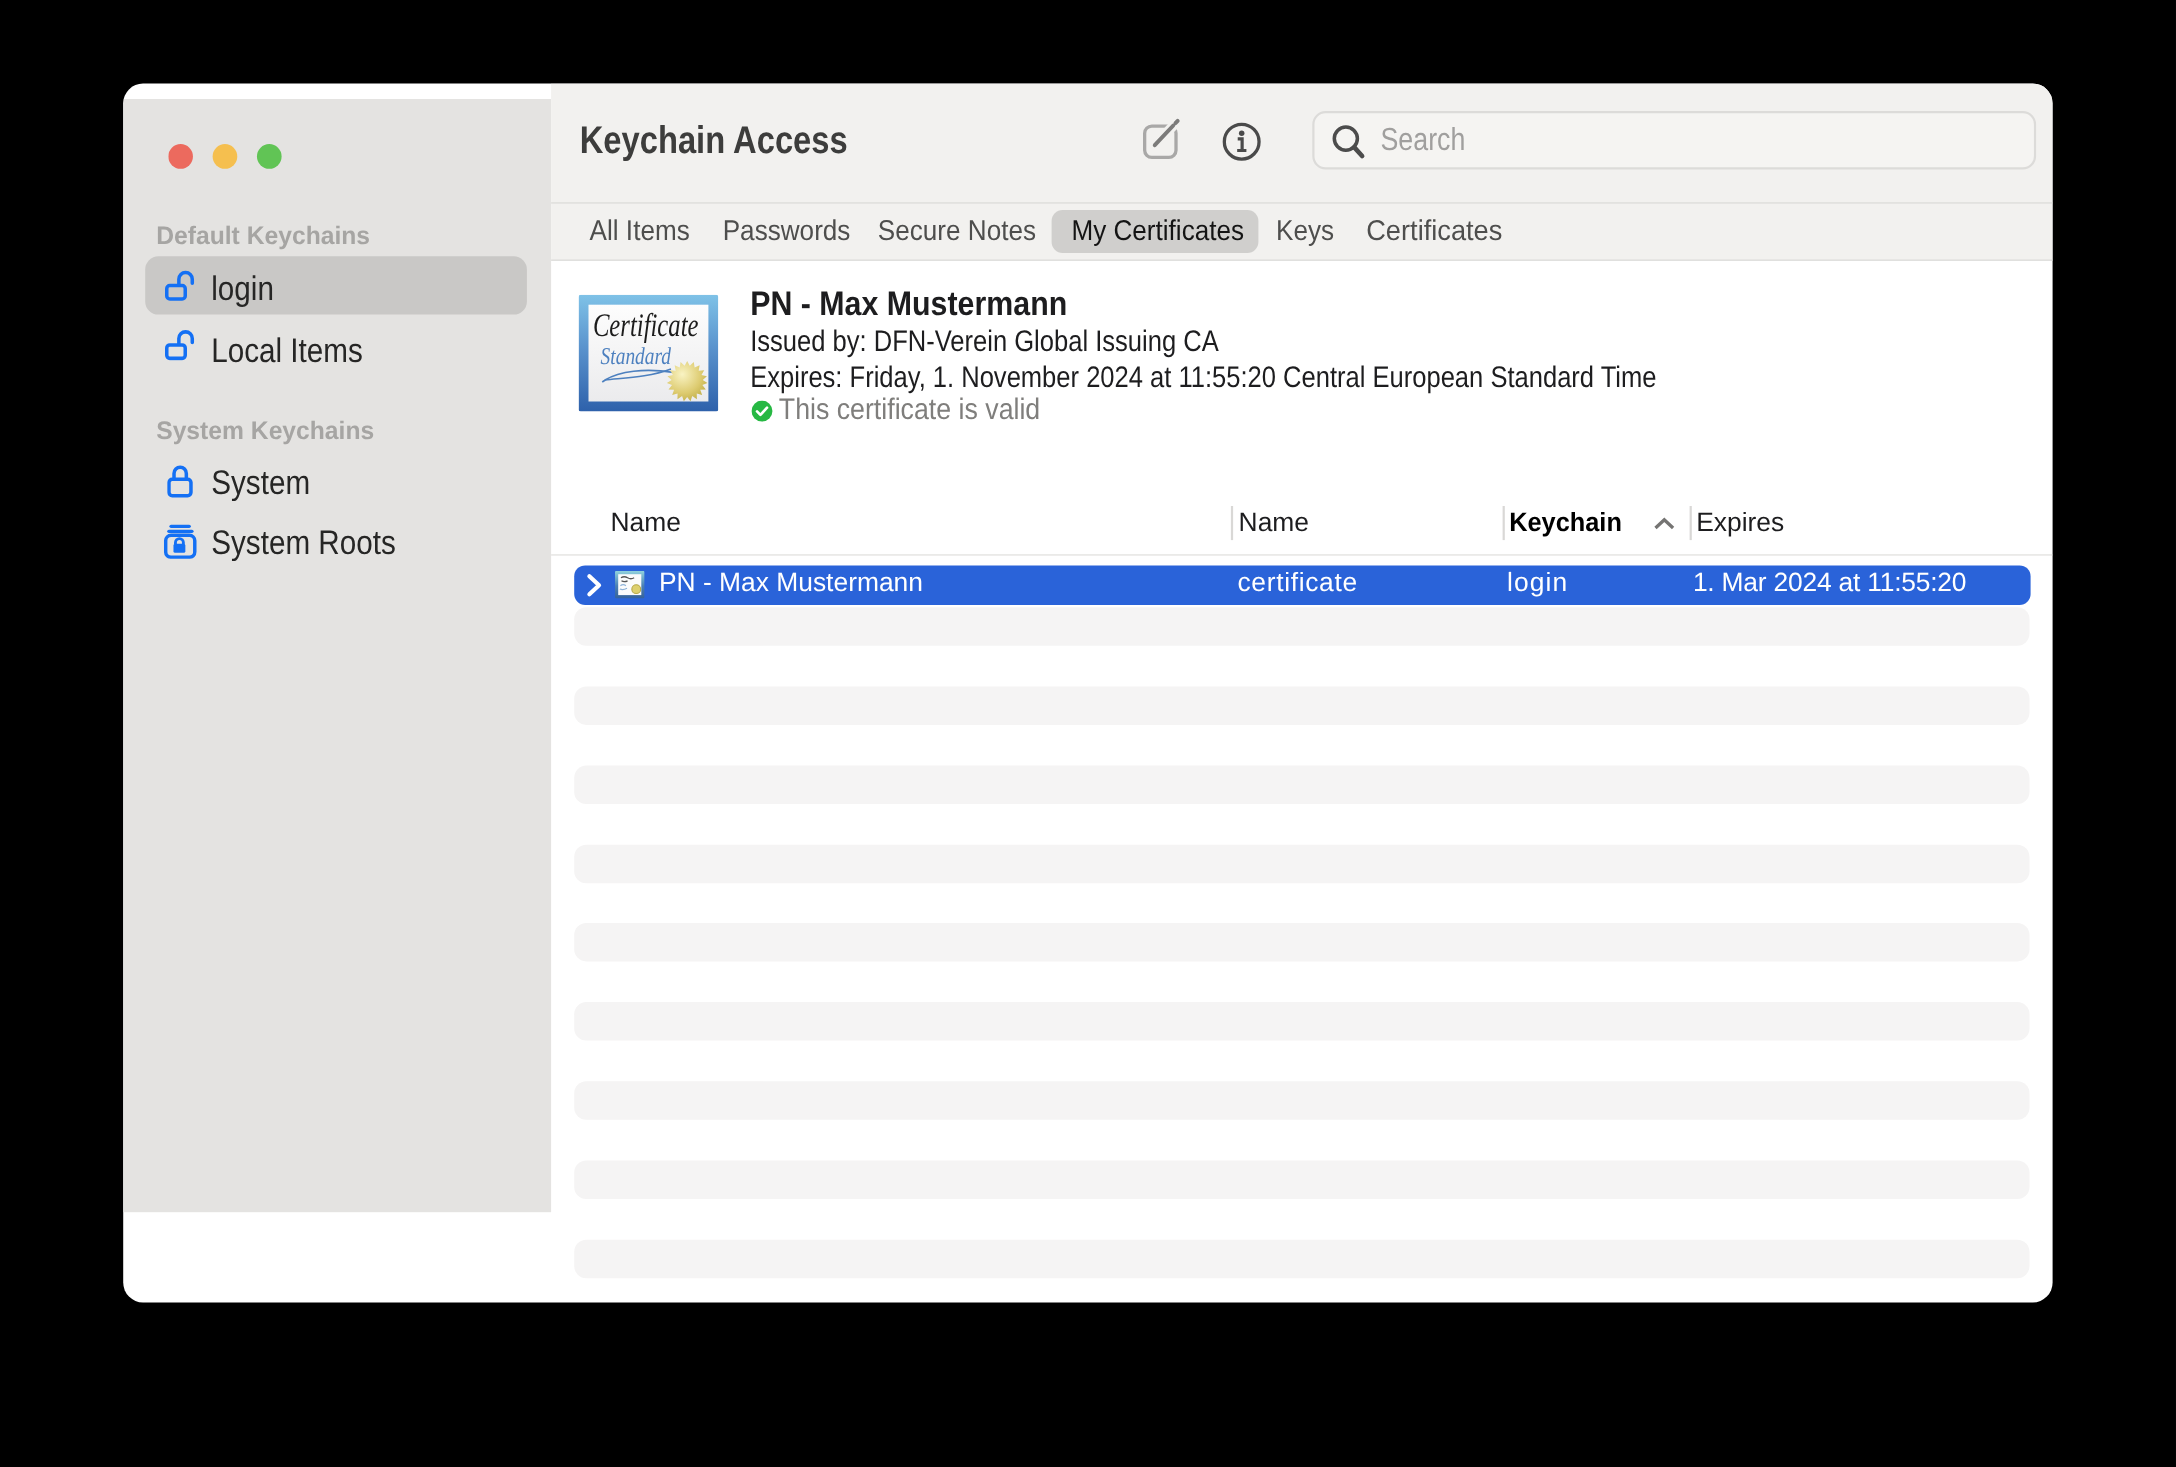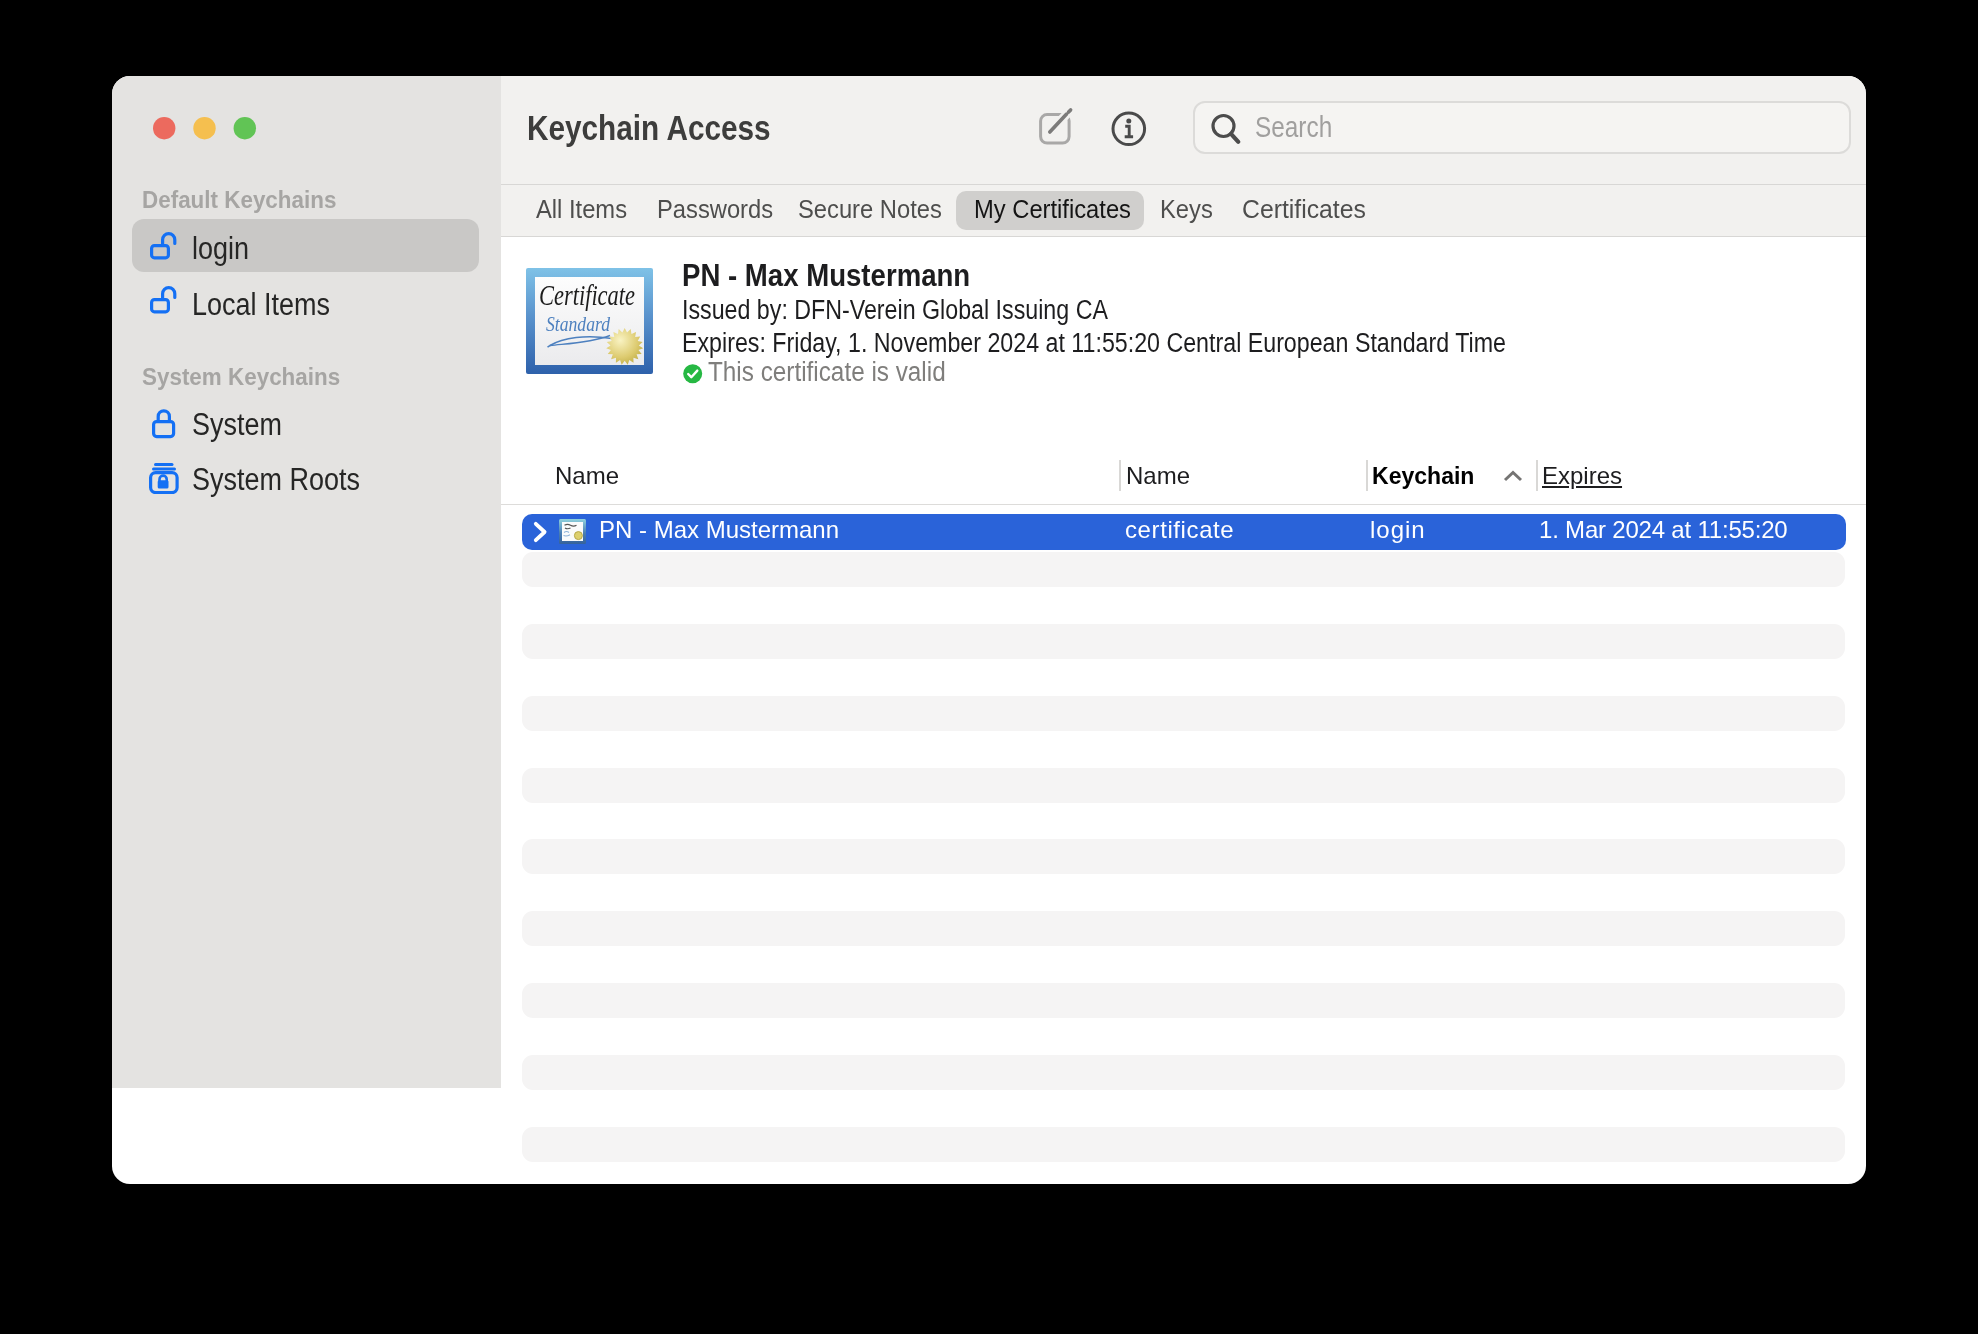--- a/index.html
+++ b/index.html
@@ -1,21 +1,21 @@
 <!DOCTYPE html>
 <html><head>
 <meta charset="utf-8">
 <style>
 html,body{margin:0;padding:0;background:#000;}
 #page{position:relative;width:1978px;height:1334px;background:#000;overflow:hidden;font-family:"Liberation Sans",sans-serif;}
 *{box-sizing:border-box;}
 #win{position:absolute;left:112px;top:76px;width:1754px;height:1108px;border-radius:18px;background:#fff;overflow:hidden;}
 .abs{position:absolute;}
 
-#sb{position:absolute;left:0;top:0;width:389px;height:1012px;background:#e4e3e1;}
+#sb{position:absolute;left:0;top:14px;width:389px;height:1012px;background:#e4e3e1;}
 .sbhead{position:absolute;font-weight:700;font-size:23px;color:#a6a5a3;transform:scaleX(.975);transform-origin:0 0;}
 .sbitem{position:absolute;font-size:31px;color:#262625;transform:scaleX(.87);transform-origin:0 0;}
 #selrow{position:absolute;left:20px;top:143px;width:347px;height:53px;border-radius:12px;background:#c9c8c6;}
 
 #hdr{position:absolute;left:389px;top:0;width:1365px;height:161px;background:#f2f1ef;}
 #hline1{position:absolute;left:389px;top:108px;width:1365px;height:1px;background:#d8d7d5;}
 #hline2{position:absolute;left:389px;top:160px;width:1365px;height:1px;background:#d8d7d5;}
 #title{position:absolute;left:415px;top:32px;font-size:35px;font-weight:700;color:#3d3d3c;transform:scaleX(.85);transform-origin:0 0;}
 .tab{position:absolute;top:118px;font-size:26px;color:#4e4e4d;transform:scaleX(.913);transform-origin:0 0;}
 #pill{position:absolute;left:844px;top:115px;width:188px;height:39px;border-radius:10px;background:#d0cfcd;}
@@ -141,21 +141,21 @@
 
   <div class="th" style="left:443px;text-align:center;">Name</div>
   <div class="vsep" style="left:1007px;"></div>
   <div class="th" style="left:1014px;">Name</div>
   <div class="vsep" style="left:1254px;"></div>
   <div class="th" style="left:1260px;font-weight:700;color:#000;transform:scaleX(.96);transform-origin:0 0;">Keychain</div>
   <svg class="abs" style="left:1390px;top:393px;" width="22" height="14" viewBox="0 0 22 14">
     <path d="M 3 11 L 11 3.5 L 19 11" fill="none" stroke="#757473" stroke-width="3"></path>
   </svg>
   <div class="vsep" style="left:1424px;"></div>
-  <div class="th" style="left:1430px;text-decoration:underline;">Expires</div>
+  <div class="th" style="left:1430px;">Expires</div>
   <div id="thline"></div>
 
   <div id="bluerow"></div>
   <svg class="abs" style="left:421px;top:445px;" width="17" height="22" viewBox="0 0 17 22">
     <path d="M 2.8 2.8 L 11.6 11 L 2.8 19.2" fill="none" stroke="#fff" stroke-width="3.8" stroke-linecap="round" stroke-linejoin="round"></path>
   </svg>
   <svg class="abs" style="left:447px;top:443px;" width="27" height="25" viewBox="0 0 27 25">
     <defs>
       <linearGradient id="mf" x1="0" y1="0" x2="0" y2="1">
         <stop offset="0" stop-color="#90d2dd"></stop>

